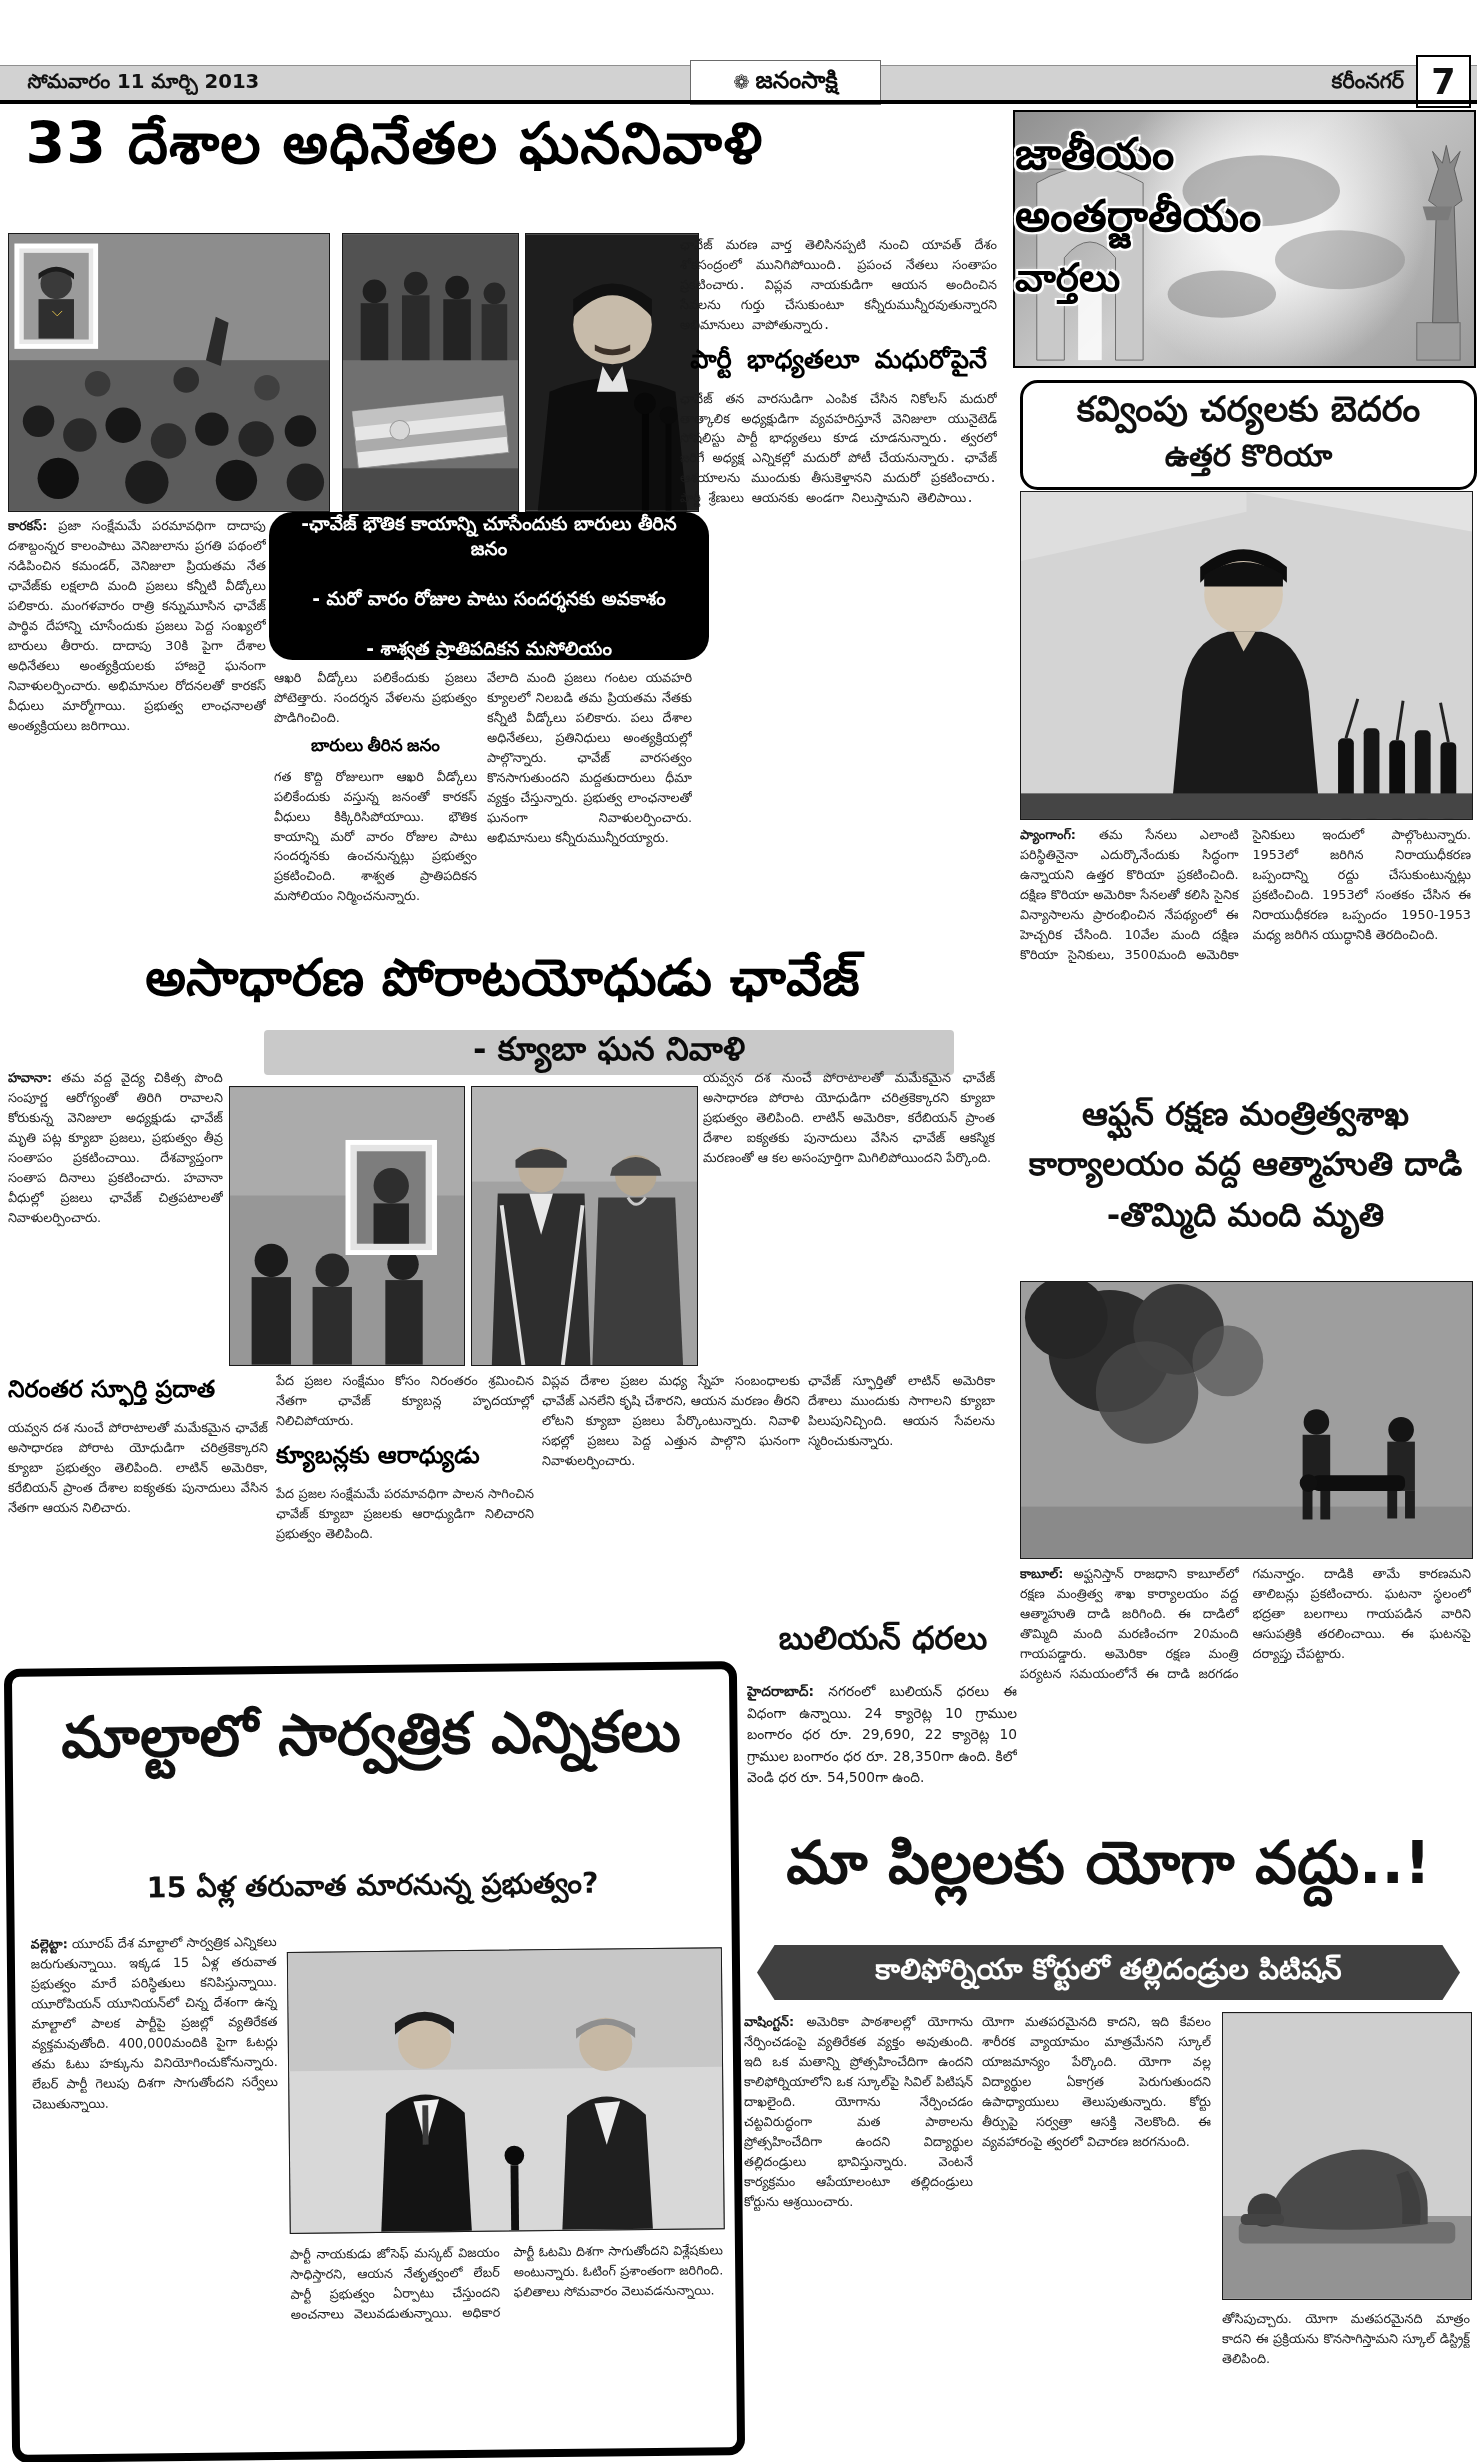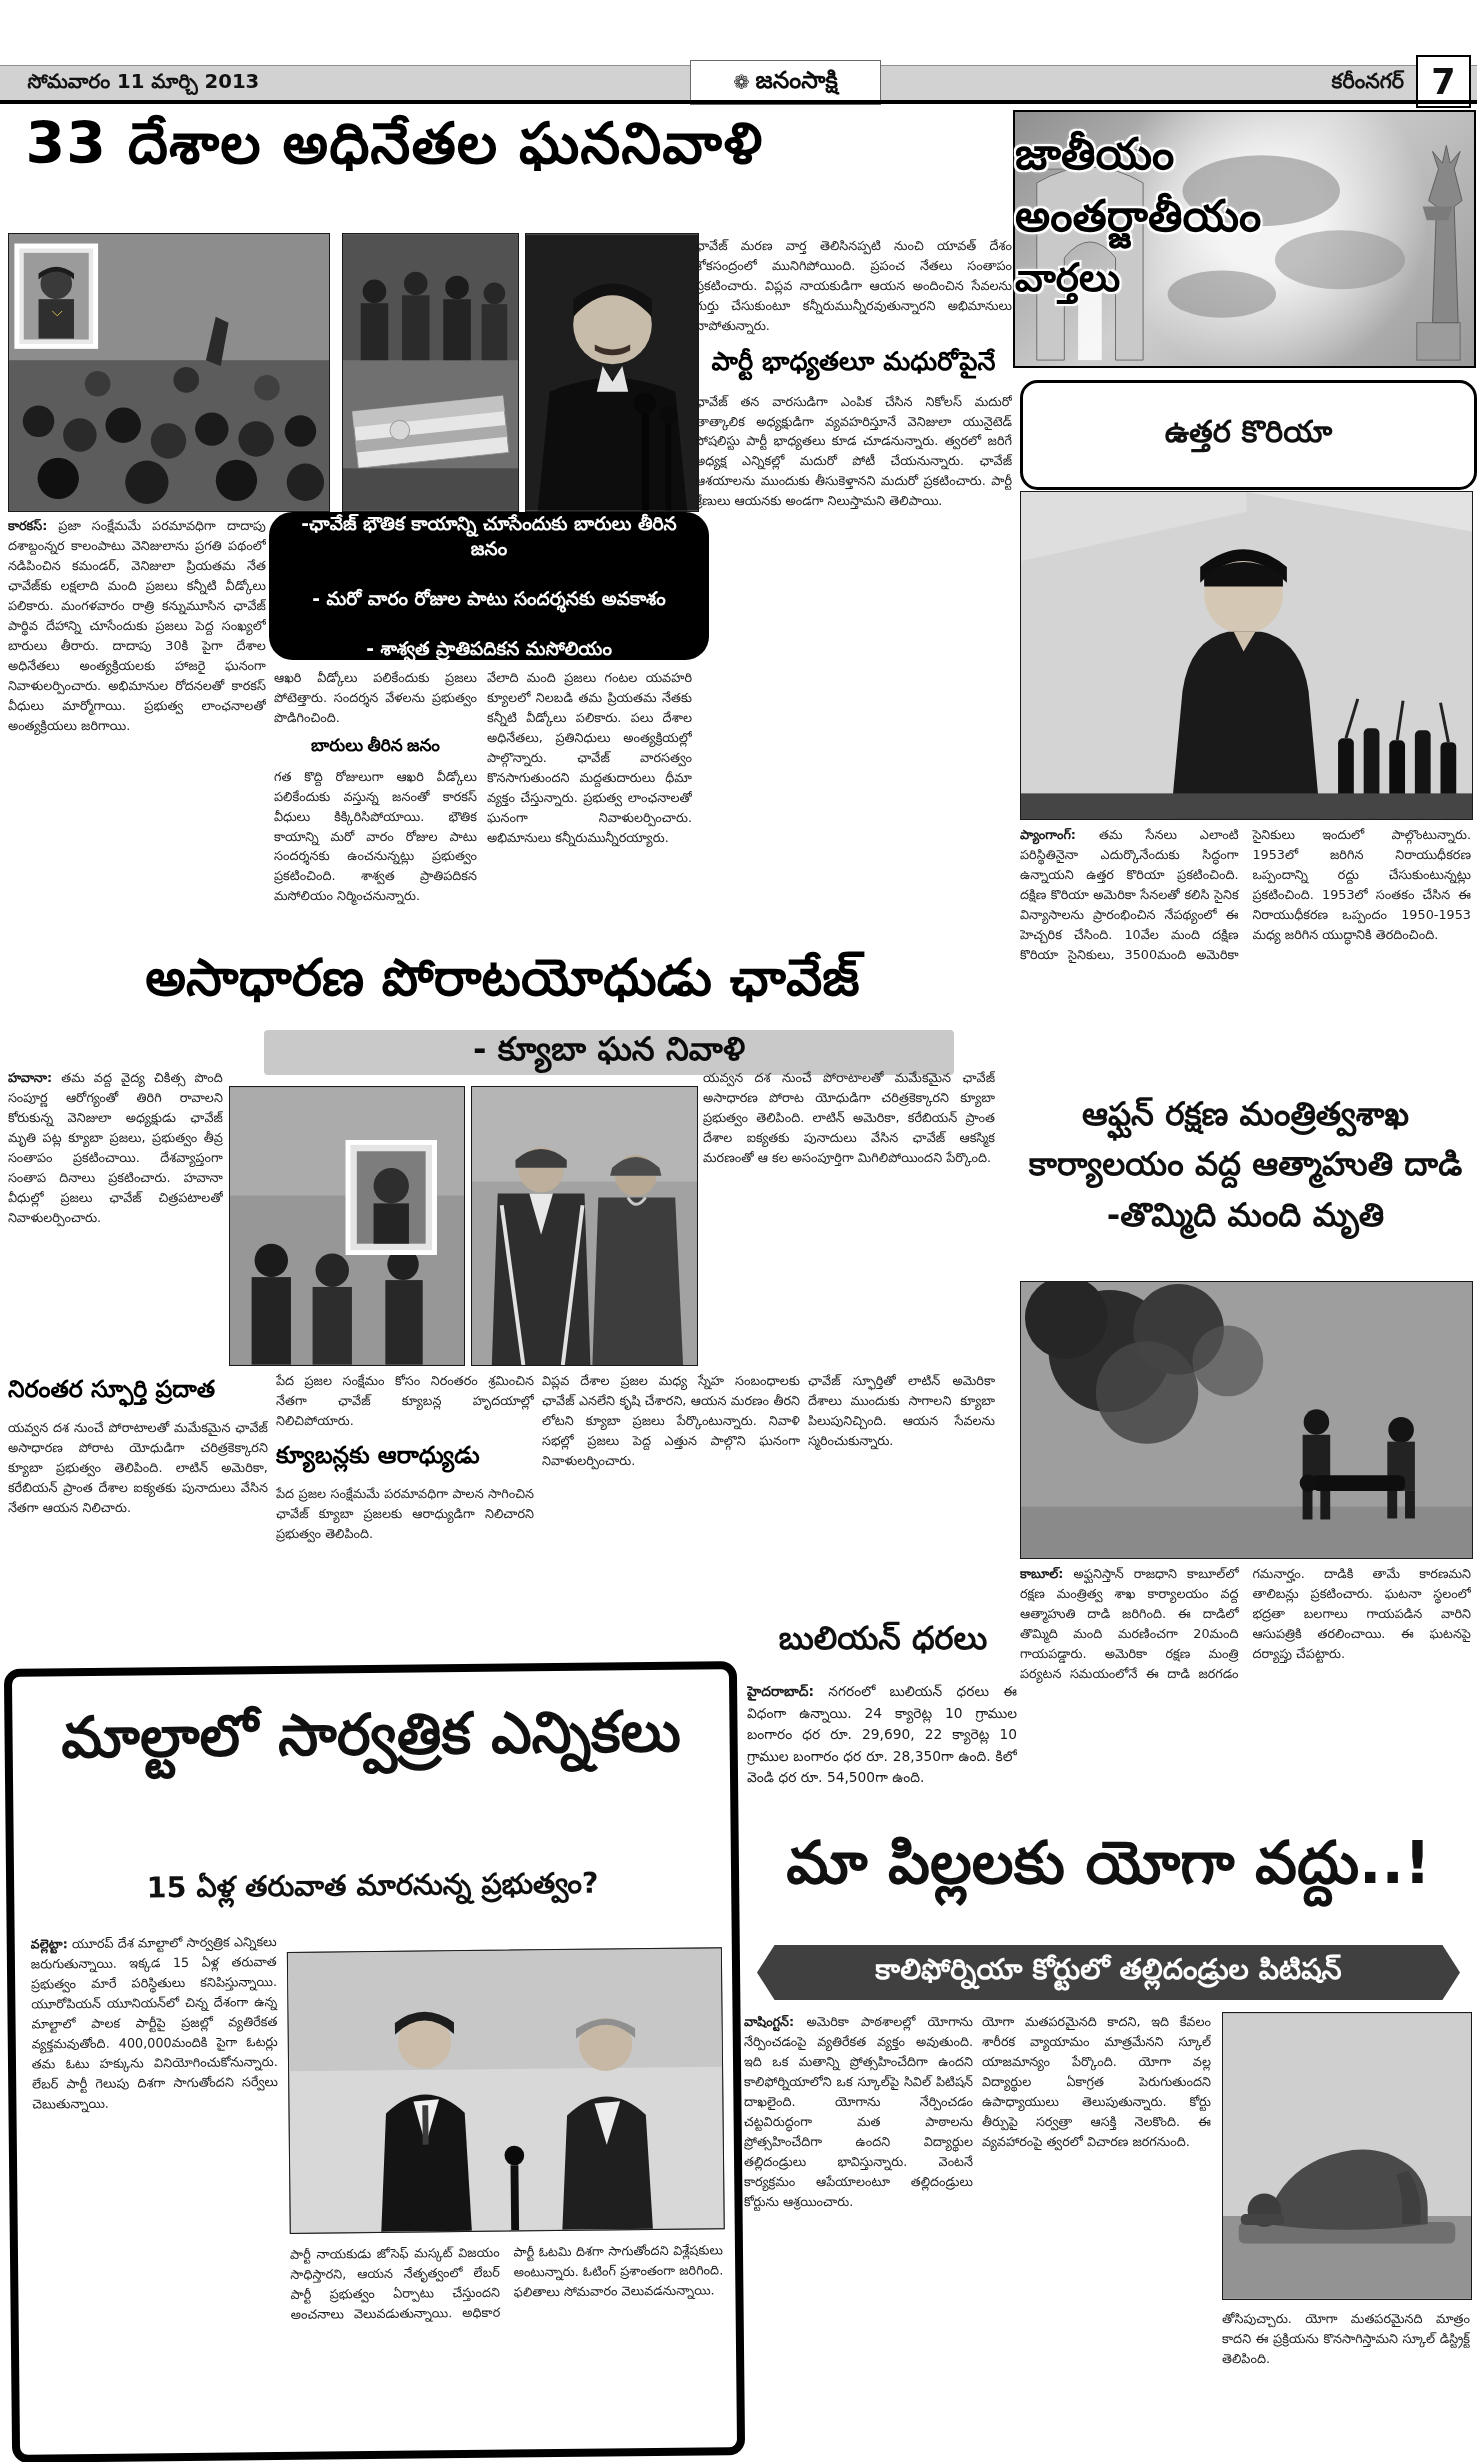--- a/index.html
+++ b/index.html
@@ -168,21 +168,21 @@
   <div class="abs body-text" style="left:7.9px;top:516px;width:258px;height:428px;">
     <b class="dl">కారకస్:</b>
     <span>ప్రజా సంక్షేమమే పరమావధిగా దాదాపు దశాబ్దంన్నర కాలంపాటు వెనిజులాను ప్రగతి పథంలో నడిపించిన కమండర్, వెనిజులా ప్రియతమ నేత ఛావేజ్‌కు లక్షలాది మంది ప్రజలు కన్నీటి వీడ్కోలు పలికారు. మంగళవారం రాత్రి కన్నుమూసిన ఛావేజ్ పార్థివ దేహాన్ని చూసేందుకు ప్రజలు పెద్ద సంఖ్యలో బారులు తీరారు. దాదాపు 30కి పైగా దేశాల అధినేతలు అంత్యక్రియలకు హాజరై ఘనంగా నివాళులర్పించారు. అభిమానుల రోదనలతో కారకస్ వీధులు మార్మోగాయి. ప్రభుత్వ లాంఛనాలతో అంత్యక్రియలు జరిగాయి.</span>
   </div>
   <div class="abs" style="left:274px;top:668px;width:203px;height:276px;overflow:hidden;">
     <div class="body-text" style="width:100%;">ఆఖరి వీడ్కోలు పలికేందుకు ప్రజలు పోటెత్తారు. సందర్శన వేళలను ప్రభుత్వం పొడిగించింది.</div>
     <div class="subhead" style="font-size:17px;margin:7.9px 0;font-family:Liberation Serif, serif;">బారులు తీరిన జనం</div>
     <div class="body-text" style="width:100%;">గత కొద్ది రోజులుగా ఆఖరి వీడ్కోలు పలికేందుకు వస్తున్న జనంతో కారకస్ వీధులు కిక్కిరిసిపోయాయి. భౌతిక కాయాన్ని మరో వారం రోజుల పాటు సందర్శనకు ఉంచనున్నట్లు ప్రభుత్వం ప్రకటించింది. శాశ్వత ప్రాతిపదికన మసోలియం నిర్మించనున్నారు.</div>
   </div>
   <div class="abs body-text" style="left:487px;top:668px;width:205px;height:276px;">వేలాది మంది ప్రజలు గంటల యవహరి క్యూలలో నిలబడి తమ ప్రియతమ నేతకు కన్నీటి వీడ్కోలు పలికారు. పలు దేశాల అధినేతలు, ప్రతినిధులు అంత్యక్రియల్లో పాల్గొన్నారు. ఛావేజ్ వారసత్వం కొనసాగుతుందని మద్దతుదారులు ధీమా వ్యక్తం చేస్తున్నారు. ప్రభుత్వ లాంఛనాలతో ఘనంగా నివాళులర్పించారు. అభిమానులు కన్నీరుమున్నీరయ్యారు.</div>
-  <div class="abs" style="left:695px;top:236px;width:317px;height:707px;overflow:hidden;">
+  <div class="abs" style="left:680px;top:236px;width:317px;height:707px;overflow:hidden;font-family:Liberation Mono, monospace;">
     <div class="body-text" style="width:100%;">ఛావేజ్ మరణ వార్త తెలిసినప్పటి నుంచి యావత్ దేశం శోకసంద్రంలో మునిగిపోయింది. ప్రపంచ నేతలు సంతాపం ప్రకటించారు. విప్లవ నాయకుడిగా ఆయన అందించిన సేవలను గుర్తు చేసుకుంటూ కన్నీరుమున్నీరవుతున్నారని అభిమానులు వాపోతున్నారు.</div>
     <div class="subhead" style="font-size:25.6px;margin:9.9px 0;">పార్టీ భాధ్యతలూ మధురోపైనే</div>
     <div class="body-text" style="width:100%;">ఛావేజ్ తన వారసుడిగా ఎంపిక చేసిన నికోలస్ మదురో తాత్కాలిక అధ్యక్షుడిగా వ్యవహరిస్తూనే వెనిజులా యునైటెడ్ సోషలిస్టు పార్టీ భాధ్యతలు కూడ చూడనున్నారు. త్వరలో జరిగే అధ్యక్ష ఎన్నికల్లో మదురో పోటీ చేయనున్నారు. ఛావేజ్ ఆశయాలను ముందుకు తీసుకెళ్తానని మదురో ప్రకటించారు. పార్టీ శ్రేణులు ఆయనకు అండగా నిలుస్తామని తెలిపాయి.</div>
   </div>
 
   <div class="abs h-sec" style="left:9.9px;top:948px;width:985px;">అసాధారణ పోరాటయోధుడు ఛావేజ్</div>
   <div class="abs gbanner" style="left:264px;top:1030px;width:690px;height:45px;">- క్యూబా ఘన నివాళి</div>
 
   <div class="abs body-text" style="left:7.9px;top:1068px;width:215px;height:296px;">
     <b class="dl">హవానా:</b>
@@ -232,20 +232,21 @@
   </div>
   <div class="abs" style="left:276px;top:1371px;width:258px;height:282px;overflow:hidden;">
     <div class="body-text" style="width:100%;">పేద ప్రజల సంక్షేమం కోసం నిరంతరం శ్రమించిన నేతగా ఛావేజ్ క్యూబన్ల హృదయాల్లో నిలిచిపోయారు.</div>
     <div class="subhead" style="font-size:23.6px;text-align:left;margin:9.9px 0;">క్యూబన్లకు ఆరాధ్యుడు</div>
     <div class="body-text" style="width:100%;">పేద ప్రజల సంక్షేమమే పరమావధిగా పాలన సాగించిన ఛావేజ్ క్యూబా ప్రజలకు ఆరాధ్యుడిగా నిలిచారని ప్రభుత్వం తెలిపింది.</div>
   </div>
   <div class="abs body-text" style="left:542px;top:1371px;width:258px;height:282px;">విప్లవ దేశాల ప్రజల మధ్య స్నేహ సంబంధాలకు ఛావేజ్ ఎనలేని కృషి చేశారని, ఆయన మరణం తీరని లోటని క్యూబా ప్రజలు పేర్కొంటున్నారు. నివాళి సభల్లో ప్రజలు పెద్ద ఎత్తున పాల్గొని ఘనంగా నివాళులర్పించారు.</div>
   <div class="abs body-text" style="left:808px;top:1371px;width:187px;height:227px;">ఛావేజ్ స్ఫూర్తితో లాటిన్ అమెరికా దేశాలు ముందుకు సాగాలని క్యూబా పిలుపునిచ్చింది. ఆయన సేవలను స్మరించుకున్నారు.</div>
 
   <div class="abs nkbox" style="left:1020px;top:380px;width:451px;height:104px;">
+    <div class="nk1">కవ్వింపు చర్యలకు బెదరం</div>
     <div class="nk2">ఉత్తర కొరియా</div>
   </div>
 
   <div class="photo" style="left:1020px;top:491px;width:451px;height:327px;">
     <svg viewBox="0 0 458 332">
       <rect width="458" height="332" fill="#d4d4d4"></rect>
       <path d="M229 0 L458 40 L458 0 Z" fill="#e3e3e3"></path>
       <path d="M229 20 L0 70 L0 0 L229 0 Z" fill="#dedede"></path>
       <circle cx="226" cy="104" r="40" fill="#d4c7b4"></circle>
       <path d="M182 92 Q226 48 270 92 L270 76 Q226 40 182 76 Z" fill="#0d0d0d"></path>

